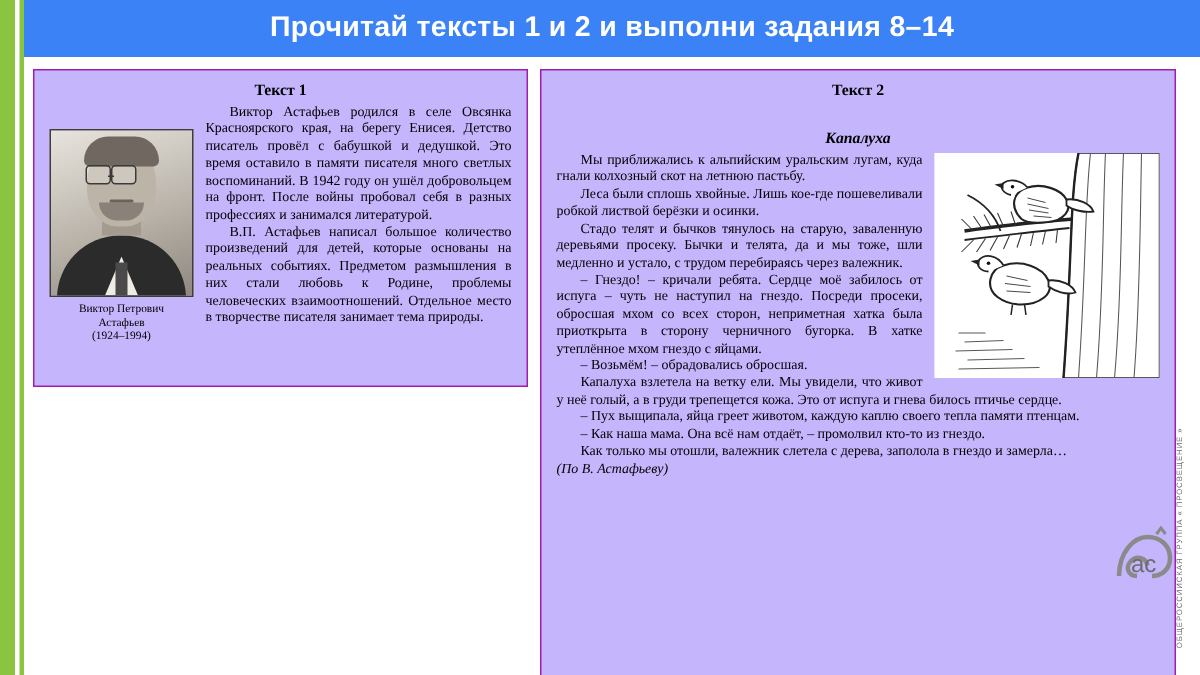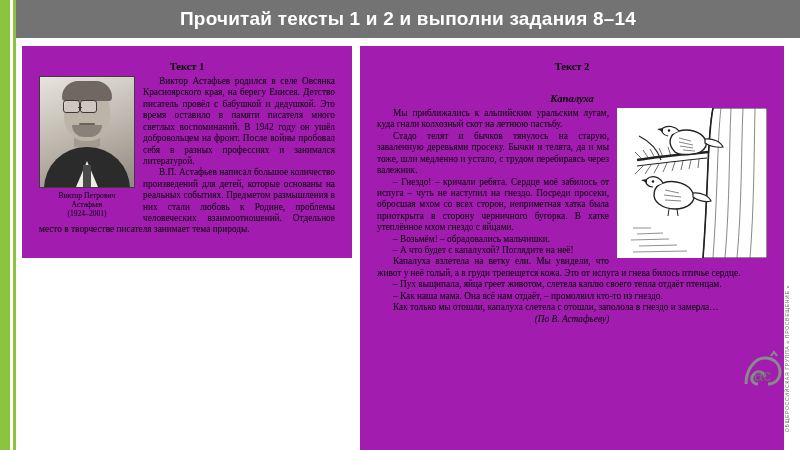--- a/index.html
+++ b/index.html
@@ -33,39 +33,39 @@
     background: #ffffff;
   }
 
   
   .title-bar {
     position: absolute;
     left: 16px;
     top: 0;
     width: 784px;
     height: 38px;
-    background: #737373;
+    background: #3b82f6;
     display: flex;
     align-items: center;
     justify-content: center;
   }
   .title-bar .title-text {
     color: #ffffff;
     font-family: "Liberation Sans", sans-serif;
     font-weight: bold;
     font-size: 19px;
     letter-spacing: 0.2px;
     white-space: nowrap;
   }
 
   
   .panel {
     position: absolute;
-    background: #a21caf;
-    border: 7px solid #a21caf;
+    background: #c4b5fd;
+    border: 1px solid #a21caf;
     box-sizing: border-box;
     padding: 8px 10px 10px 10px;
     overflow: hidden;
   }
   .panel-left {
     left: 22px;
     top: 46px;
     width: 330px;
     height: 212px;
   }
@@ -91,27 +91,27 @@
     margin-top: 21px;
   }
 
   .body-text {
     font-size: 9.3px;
     line-height: 1.23;
     text-align: justify;
     text-indent: 16px;
     margin: 0 0 0 0;
   }
-  .body-text.right { text-align: center; text-indent: 0; font-style: italic; }
+  .body-text.right { text-align: left; text-indent: 0; font-style: italic; }
 
   
   .portrait-wrap {
     float: left;
     width: 96px;
-    margin: 0 8px 2px 0;
+    margin: 16px 8px 2px 0;
   }
   .portrait-frame {
     width: 96px;
     height: 112px;
     border: 1px solid #3d3d3d;
     box-sizing: border-box;
     background: #cfcac2;
     position: relative;
     overflow: hidden;
   }
@@ -256,21 +256,21 @@
       <div class="p-glass-r"></div>
       <div class="p-bridge"></div>
       <div class="p-beard"></div>
       <div class="p-mouth"></div>
       <div class="p-shirt"></div>
       <div class="p-tie"></div>
     </div>
     <div class="portrait-caption">
       <div>Виктор Петрович</div>
       <div>Астафьев</div>
-      <div>(1924–2001)</div>
+      <div>(1924–1994)</div>
     </div>
   </div>
 
   <p class="body-text">Виктор Астафьев родился в селе Овсянка Красноярского края, на берегу Енисея. Детство писатель провёл с бабушкой и дедушкой. Это время оставило в памяти писателя много светлых воспоминаний. В 1942 году он ушёл добровольцем на фронт. После войны пробовал себя в разных профессиях и занимался литературой.</p>
   <p class="body-text">В.П. Астафьев написал большое количество произведений для детей, которые основаны на реальных событиях. Предметом размышления в них стали любовь к Родине, проблемы человеческих взаимоотношений. Отдельное место в творчестве писателя занимает тема природы.</p>
 </div>
 
 <div class="panel panel-right">
   <div class="panel-heading">Текст 2</div>
   <div class="panel-subheading">Капалуха</div>
@@ -339,28 +339,28 @@
     <g stroke="#444" stroke-width="0.6">
       <path d="M16 120 L34 120"></path>
         <path d="M20 126 L46 125"></path>
         <path d="M14 132 L52 131"></path>
       <path d="M22 138 L60 137"></path>
         <path d="M16 144 L70 143"></path>
     </g>
   </svg>
 
   <p class="body-text">Мы приближались к альпийским уральским лугам, куда гнали колхозный скот на летнюю пастьбу.</p>
+  <p class="body-text">Леса были сплошь хвойные. Лишь кое-где пошевеливали робкой листвой берёзки и осинки.</p>
   <p class="body-text">Стадо телят и бычков тянулось на старую, заваленную деревьями просеку. Бычки и телята, да и мы тоже, шли медленно и устало, с трудом перебираясь через валежник.</p>
   <p class="body-text">– Гнездо! – кричали ребята. Сердце моё забилось от испуга – чуть не наступил на гнездо. Посреди просеки, обросшая мхом со всех сторон, неприметная хатка была приоткрыта в сторону черничного бугорка. В хатке утеплённое мхом гнездо с яйцами.</p>
-  <p class="body-text">– Возьмём! – обрадовались мальчишки.</p>
-  <p class="body-text">– А что будет с капалухой? Поглядите на неё!</p>
+  <p class="body-text">– Возьмём! – обрадовались обросшая.</p>
   <p class="body-text">Капалуха взлетела на ветку ели. Мы увидели, что живот у неё голый, а в груди трепещется кожа. Это от испуга и гнева билось птичье сердце.</p>
-  <p class="body-text">– Пух выщипала, яйца греет животом, слетела каплю своего тепла отдаёт птенцам.</p>
+  <p class="body-text">– Пух выщипала, яйца греет животом, каждую каплю своего тепла памяти птенцам.</p>
   <p class="body-text">– Как наша мама. Она всё нам отдаёт, – промолвил кто-то из гнездо.</p>
-  <p class="body-text">Как только мы отошли, капалуха слетела с отошли, заполола в гнездо и замерла…</p>
+  <p class="body-text">Как только мы отошли, валежник слетела с дерева, заполола в гнездо и замерла…</p>
   <p class="body-text right">(По В. Астафьеву)</p>
 </div>
 
 <div class="logo">
   <div class="logo-mark">
     <svg viewBox="0 0 46 46" width="46" height="46">
       <path d="M6 34 C6 18 16 8 25 8 C34 8 40 14 40 22 C40 30 34 34 28 34" fill="none" stroke="#8a8a8a" stroke-width="3"></path>
       <path d="M18 34 C12 34 10 28 14 24 C18 20 24 22 25 27" fill="none" stroke="#8a8a8a" stroke-width="3"></path>
       <path d="M31 6 L34 2 L37 6" fill="none" stroke="#8a8a8a" stroke-width="2"></path>
       <text x="14" y="31" font-family="Liberation Sans, sans-serif" font-size="16" fill="#6d6d6d">ac</text>

